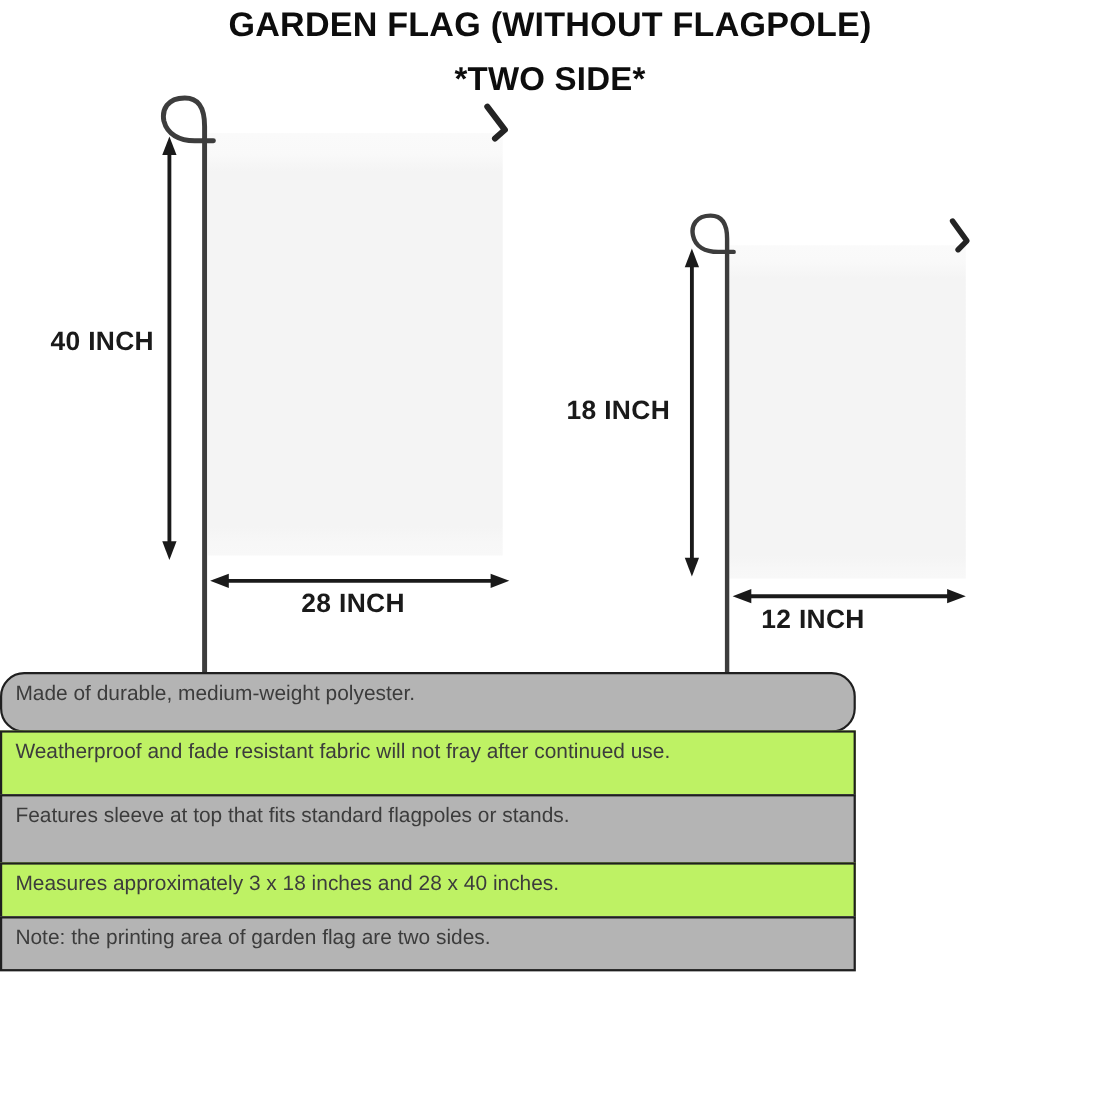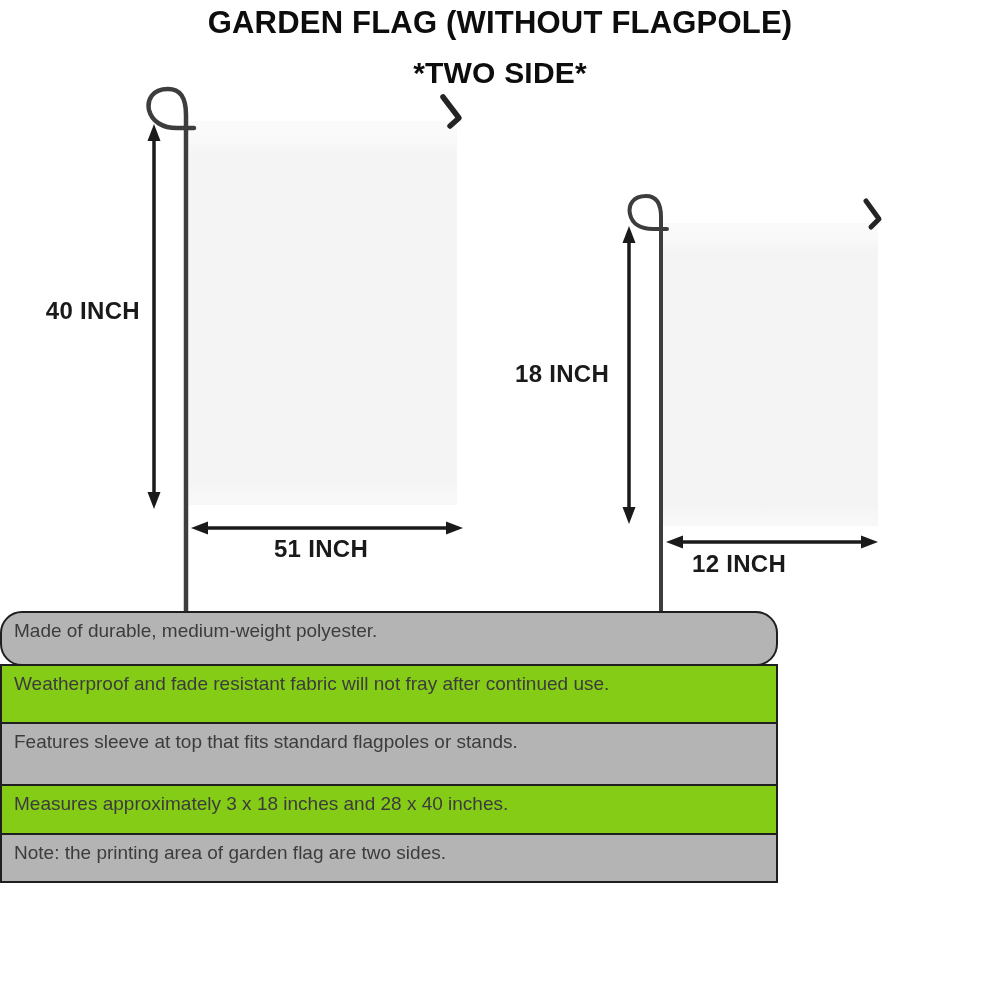--- a/index.html
+++ b/index.html
@@ -34,21 +34,21 @@
     letter-spacing:0.3px;white-space:nowrap;
   }
   .lbl-40{left:40px;top:297px;width:100px;text-align:right;}
   .lbl-28{left:241px;top:535px;width:160px;text-align:center;}
   .lbl-18{left:515px;top:360px;width:100px;text-align:left;}
   .lbl-12{left:692px;top:550px;width:160px;text-align:left;}
   
   .spec-rows{position:absolute;left:0;top:611px;width:778px;}
   .spec-row{
     box-sizing:border-box;border:2px solid #1f1f1f;margin-top:-2px;
-    padding:7px 12px 0 12px;font-size:19px;color:#3c3c3c;background:#84cc16;
+    padding:7px 12px 0 12px;font-size:19px;color:#3c3c3c;background:#bef264;
   }
   .spec-row:first-child{margin-top:0;border-radius:22px;}
   .spec-row:nth-child(odd){background:#b4b4b4;}
   .spec-row.r1{height:55px;}
   .spec-row.r2{height:60px;}
   .spec-row.r3{height:64px;}
   .spec-row.r4{height:51px;}
   .spec-row.r5{height:50px;}
 </style>
 </head>
@@ -91,21 +91,21 @@
     </g>
 
     <g stroke="#1a1a1a" fill="#1a1a1a">
       <line x1="679" y1="542" x2="865" y2="542" stroke-width="3.5"></line>
       <polygon points="666,542 683,535.5 683,548.5" stroke="none"></polygon>
       <polygon points="878,542 861,535.5 861,548.5" stroke="none"></polygon>
     </g>
   </svg>
 
   <div class="dim-label lbl-40">40 INCH</div>
-  <div class="dim-label lbl-28">51 INCH</div>
+  <div class="dim-label lbl-28">28 INCH</div>
   <div class="dim-label lbl-18">18 INCH</div>
   <div class="dim-label lbl-12">12 INCH</div>
 
   <div class="spec-rows">
     <div class="spec-row r1">
       <span>Made of durable, medium-weight polyester.</span>
     </div>
     <div class="spec-row r2">
       <span>Weatherproof and fade resistant fabric will not fray after continued use.</span>
     </div>

